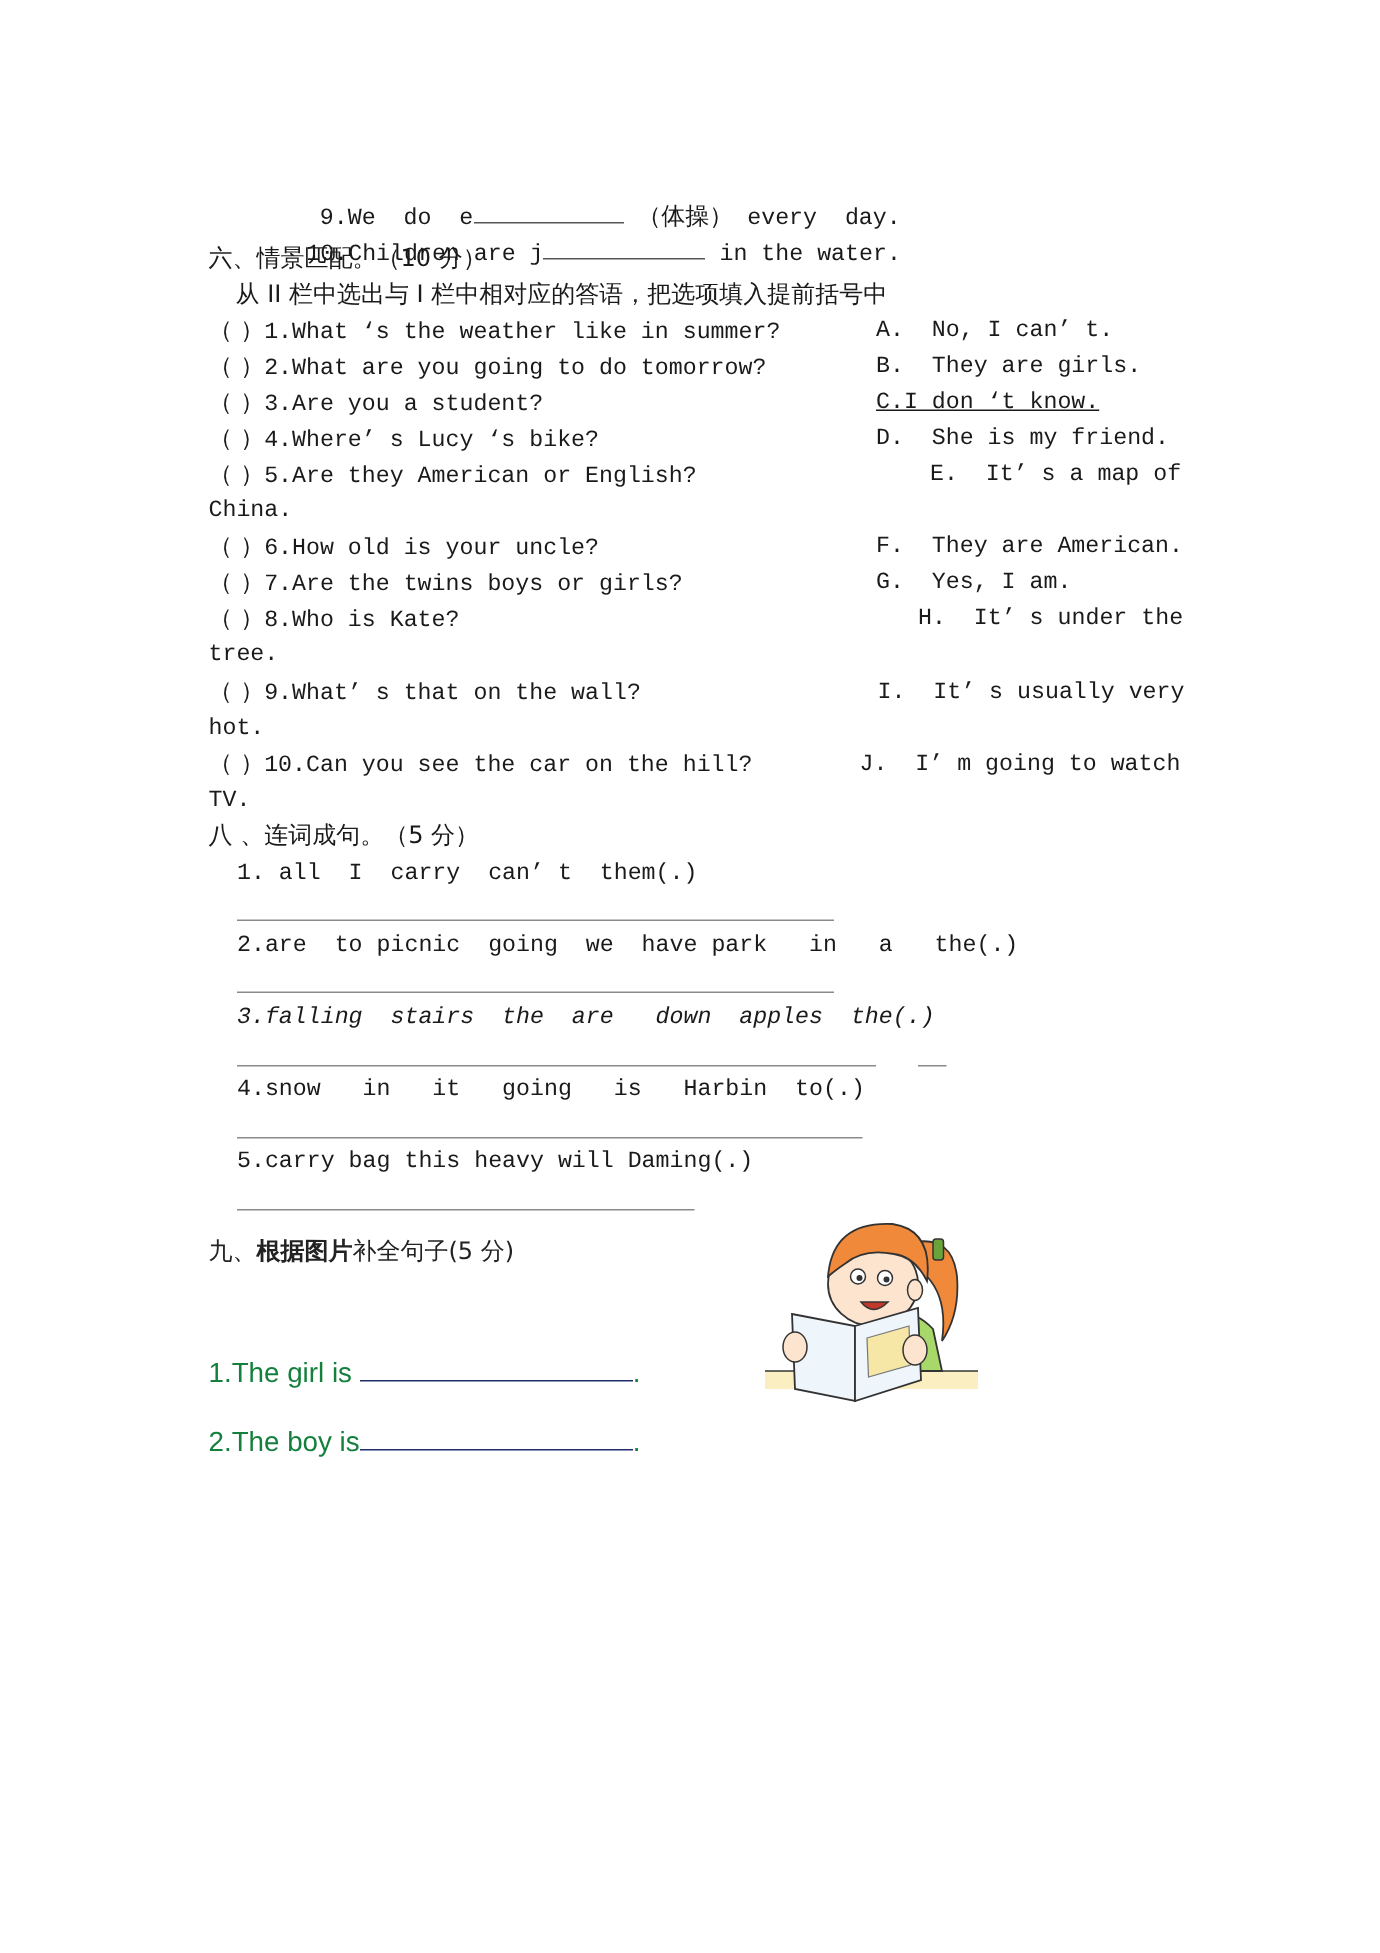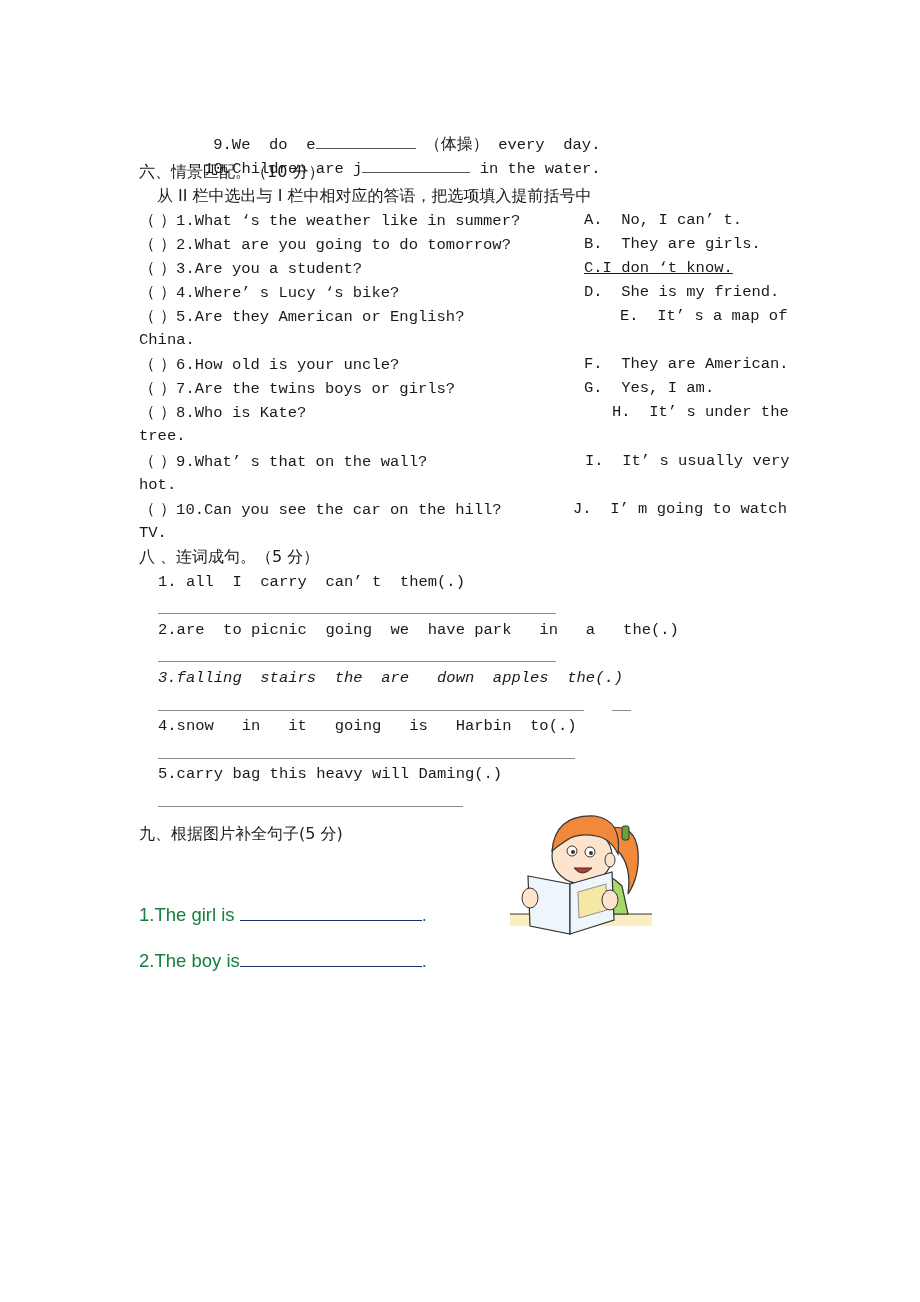--- a/index.html
+++ b/index.html
@@ -45,21 +45,21 @@
     }
     .sec9-title {
       position: absolute;
       left: 139px;
       top: 824px;
       font-family: "DejaVu Sans", sans-serif;
       font-size: 16px;
       color: #222;
       white-space: pre;
     }
-    .sec9-title b { font-weight: normal; }
+    .sec9-title b { font-weight: bold; }
     .blue-q {
       position: absolute;
       font-family: "Liberation Sans", "DejaVu Sans", sans-serif;
       font-size: 18.5px;
       color: #15803d;
       white-space: pre;
       margin-top: 28px;
     }
     .blue-blank {
       display: inline-block;

